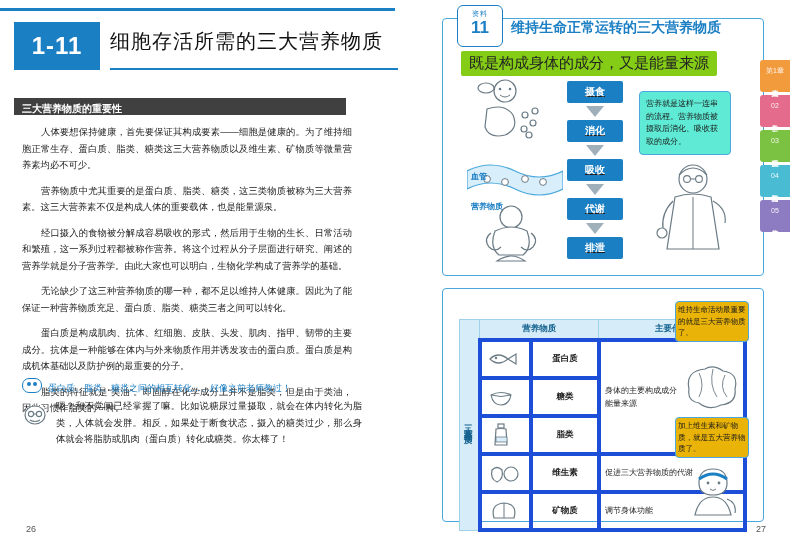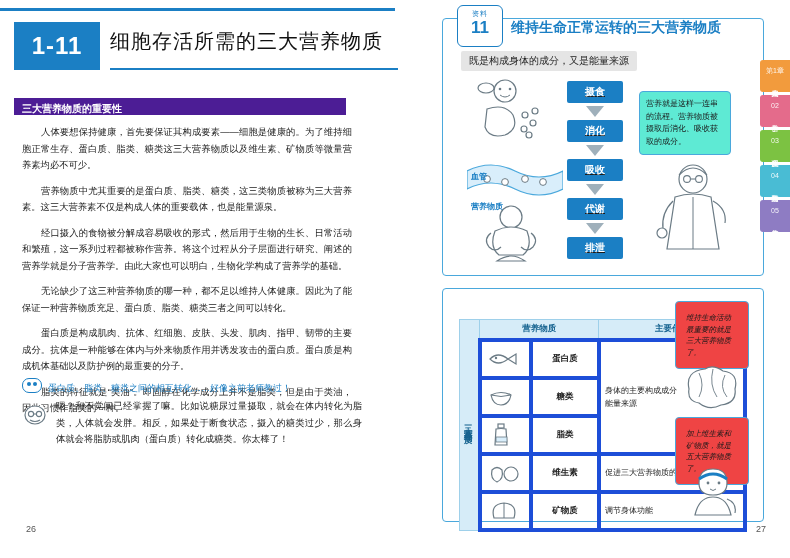--- a/index.html
+++ b/index.html
@@ -30,21 +30,21 @@
   }
   .chapter-title{
     position:absolute;left:96px;top:6px;font-size:20px;font-weight:normal;color:#111;
     letter-spacing:1px;
   }
   .head-underline{
     position:absolute;left:96px;top:46px;width:288px;height:2px;background:#1b7fc4;
   }
 
   .section-bar{
-    position:absolute;left:14px;top:98px;width:332px;height:17px;background:#4c1d95;
+    position:absolute;left:14px;top:98px;width:332px;height:17px;background:#404040;
   }
   .section-bar span{
     color:#fff;font-size:10px;font-weight:bold;line-height:17px;padding-left:8px;
   }
 
   .body-text{
     position:absolute;left:22px;top:124px;width:330px;
     font-size:9.3px;line-height:16.5px;color:#222;text-align:justify;
   }
   .body-text p{margin:0 0 9px 0;text-indent:19px;}
@@ -92,21 +92,21 @@
     position:absolute;left:14px;top:-14px;width:44px;height:40px;border:1.6px solid #1b7fc4;
     border-radius:6px;background:#fff;text-align:center;
   }
   .ziliao-badge .z1{font-size:7px;color:#1b7fc4;letter-spacing:1px;margin-top:3px;}
   .ziliao-badge .z2{font-size:17px;font-weight:bold;color:#1b7fc4;line-height:18px;}
 
   .panel-title{
     position:absolute;left:68px;top:-12px;font-size:14px;font-weight:bold;color:#1b7fc4;margin-top:12px;
   }
   .panel-sub{
-    position:absolute;left:18px;top:32px;font-size:10px;color:#222;background:#e5e5e5;
+    position:absolute;left:18px;top:32px;font-size:15px;color:#222;background:#84cc16;
     padding:3px 8px;border-radius:2px;
   }
 
   
   .flow{position:absolute;left:124px;top:62px;width:56px;text-decoration:underline;}
   .flow-box{
     width:56px;height:22px;background:#1b7fc4;color:#fff;font-size:10px;font-weight:bold;
     display:flex;align-items:center;justify-content:center;border-radius:2px;margin-bottom:0;
   }
   .flow-arrow{
@@ -137,22 +137,22 @@
     width:16px;background:#d6ecf8;color:#15628f;font-weight:bold;text-align:center;
     font-size:8.5px;
   }
   .vtxt{writing-mode:vertical-rl;text-orientation:upright;letter-spacing:2px;}
   .cell-icon{width:40px;text-align:center;}
   .cell-name{width:62px;text-align:center;font-weight:bold;}
   .cell-use{width:150px;font-size:8px;line-height:12px;}
   .cell-use div{margin:1px 0;}
 
   .side-bubble{
-    position:absolute;width:74px;border:1.4px solid #4aa8dc;border-radius:4px;background:#ef4444;
-    font-size:7.5px;line-height:11.5px;color:#1a1a1a;padding:10px;box-sizing:border-box;font-style:italic;
+    position:absolute;width:74px;border:1.4px solid #4aa8dc;border-radius:4px;background:#eab308;
+    font-size:7.5px;line-height:11.5px;color:#1a1a1a;padding:2px;box-sizing:border-box;
   }
   .sb1{left:232px;top:12px;}
   .sb2{left:232px;top:128px;}
 
   .folio-right{
     position:absolute;left:336px;top:524px;font-size:9px;color:#555;
   }
 
   
   .tabs{position:absolute;left:760px;top:60px;width:30px;}

